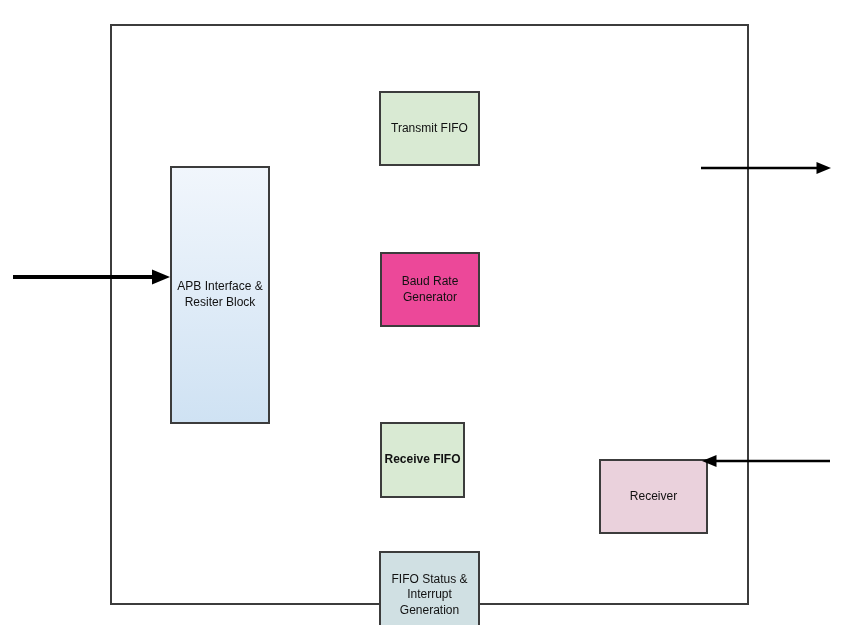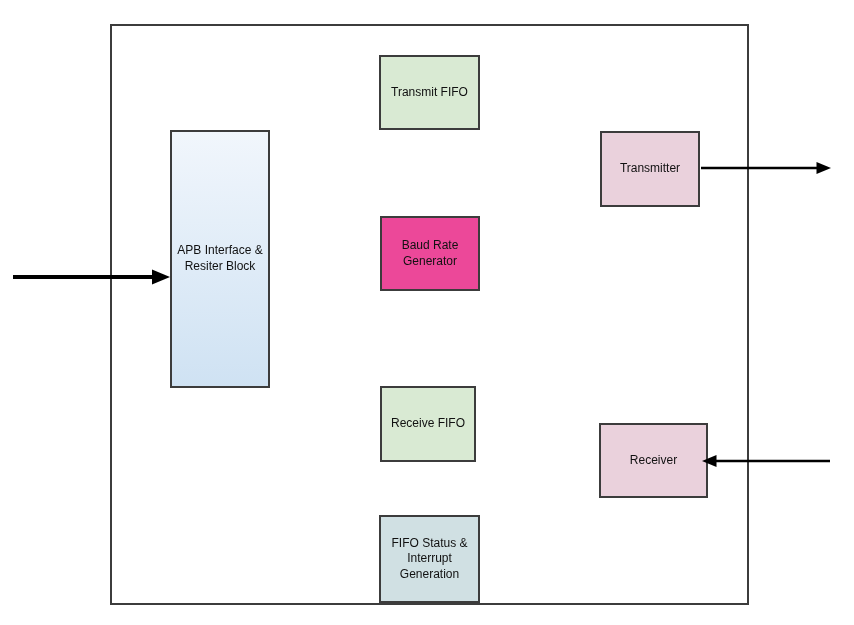--- a/index.html
+++ b/index.html
@@ -30,37 +30,39 @@
     border: 2px solid #3c3c3c;
     box-sizing: border-box;
     display: flex;
     align-items: center;
     justify-content: center;
     text-align: center;
     font-size: 12px;
     line-height: 1.3;
     color: #111111;
     padding: 2px;
+    margin-top: 36px;
   }
   .block .lbl { display: block; width: 100%; }
   .block-apb {
     left: 170px; top: 130px; width: 100px; height: 258px;
     background: linear-gradient(to bottom, #f1f6fc 0%, #cfe2f3 100%);
   }
   .block-transmit-fifo {
     left: 379px; top: 55px; width: 101px; height: 75px;
     background: #d9ead3;
   }
   .block-baud-rate {
     left: 380px; top: 216px; width: 100px; height: 75px;
     background: #ec4899;
   }
   .block-receive-fifo {
-    left: 380px; top: 386px; width: 96px; height: 76px;
+    left: 380px; top: 386px; width: 85px; height: 76px;
     background: #d9ead3;
+    font-weight: bold;
   }
   .block-fifo-status {
     left: 379px; top: 515px; width: 101px; height: 88px;
     background: #d0e0e3;
   }
   .block-transmitter {
     left: 600px; top: 131px; width: 100px; height: 76px;
     background: #ead1dc;
   }
   .block-receiver {
@@ -96,23 +98,20 @@
   </div>
 
   <div class="block block-receive-fifo">
     <span class="lbl">Receive FIFO</span>
   </div>
 
   <div class="block block-fifo-status">
     <span class="lbl">FIFO Status &amp; Interrupt Generation</span>
   </div>
 
-  <div class="block block-transmitter">
-    <span class="lbl">Transmitter</span>
-  </div>
 
   <div class="block block-receiver">
     <span class="lbl">Receiver</span>
   </div>
 
   <svg class="arrows-layer" width="854" height="625" viewBox="0 0 854 625" xmlns="http://www.w3.org/2000/svg">
 
     <g>
       <line x1="13" y1="277" x2="155" y2="277" stroke="#000000" stroke-width="4"></line>
       <polygon points="170,277 152,269.5 152,284.5" fill="#000000"></polygon>

